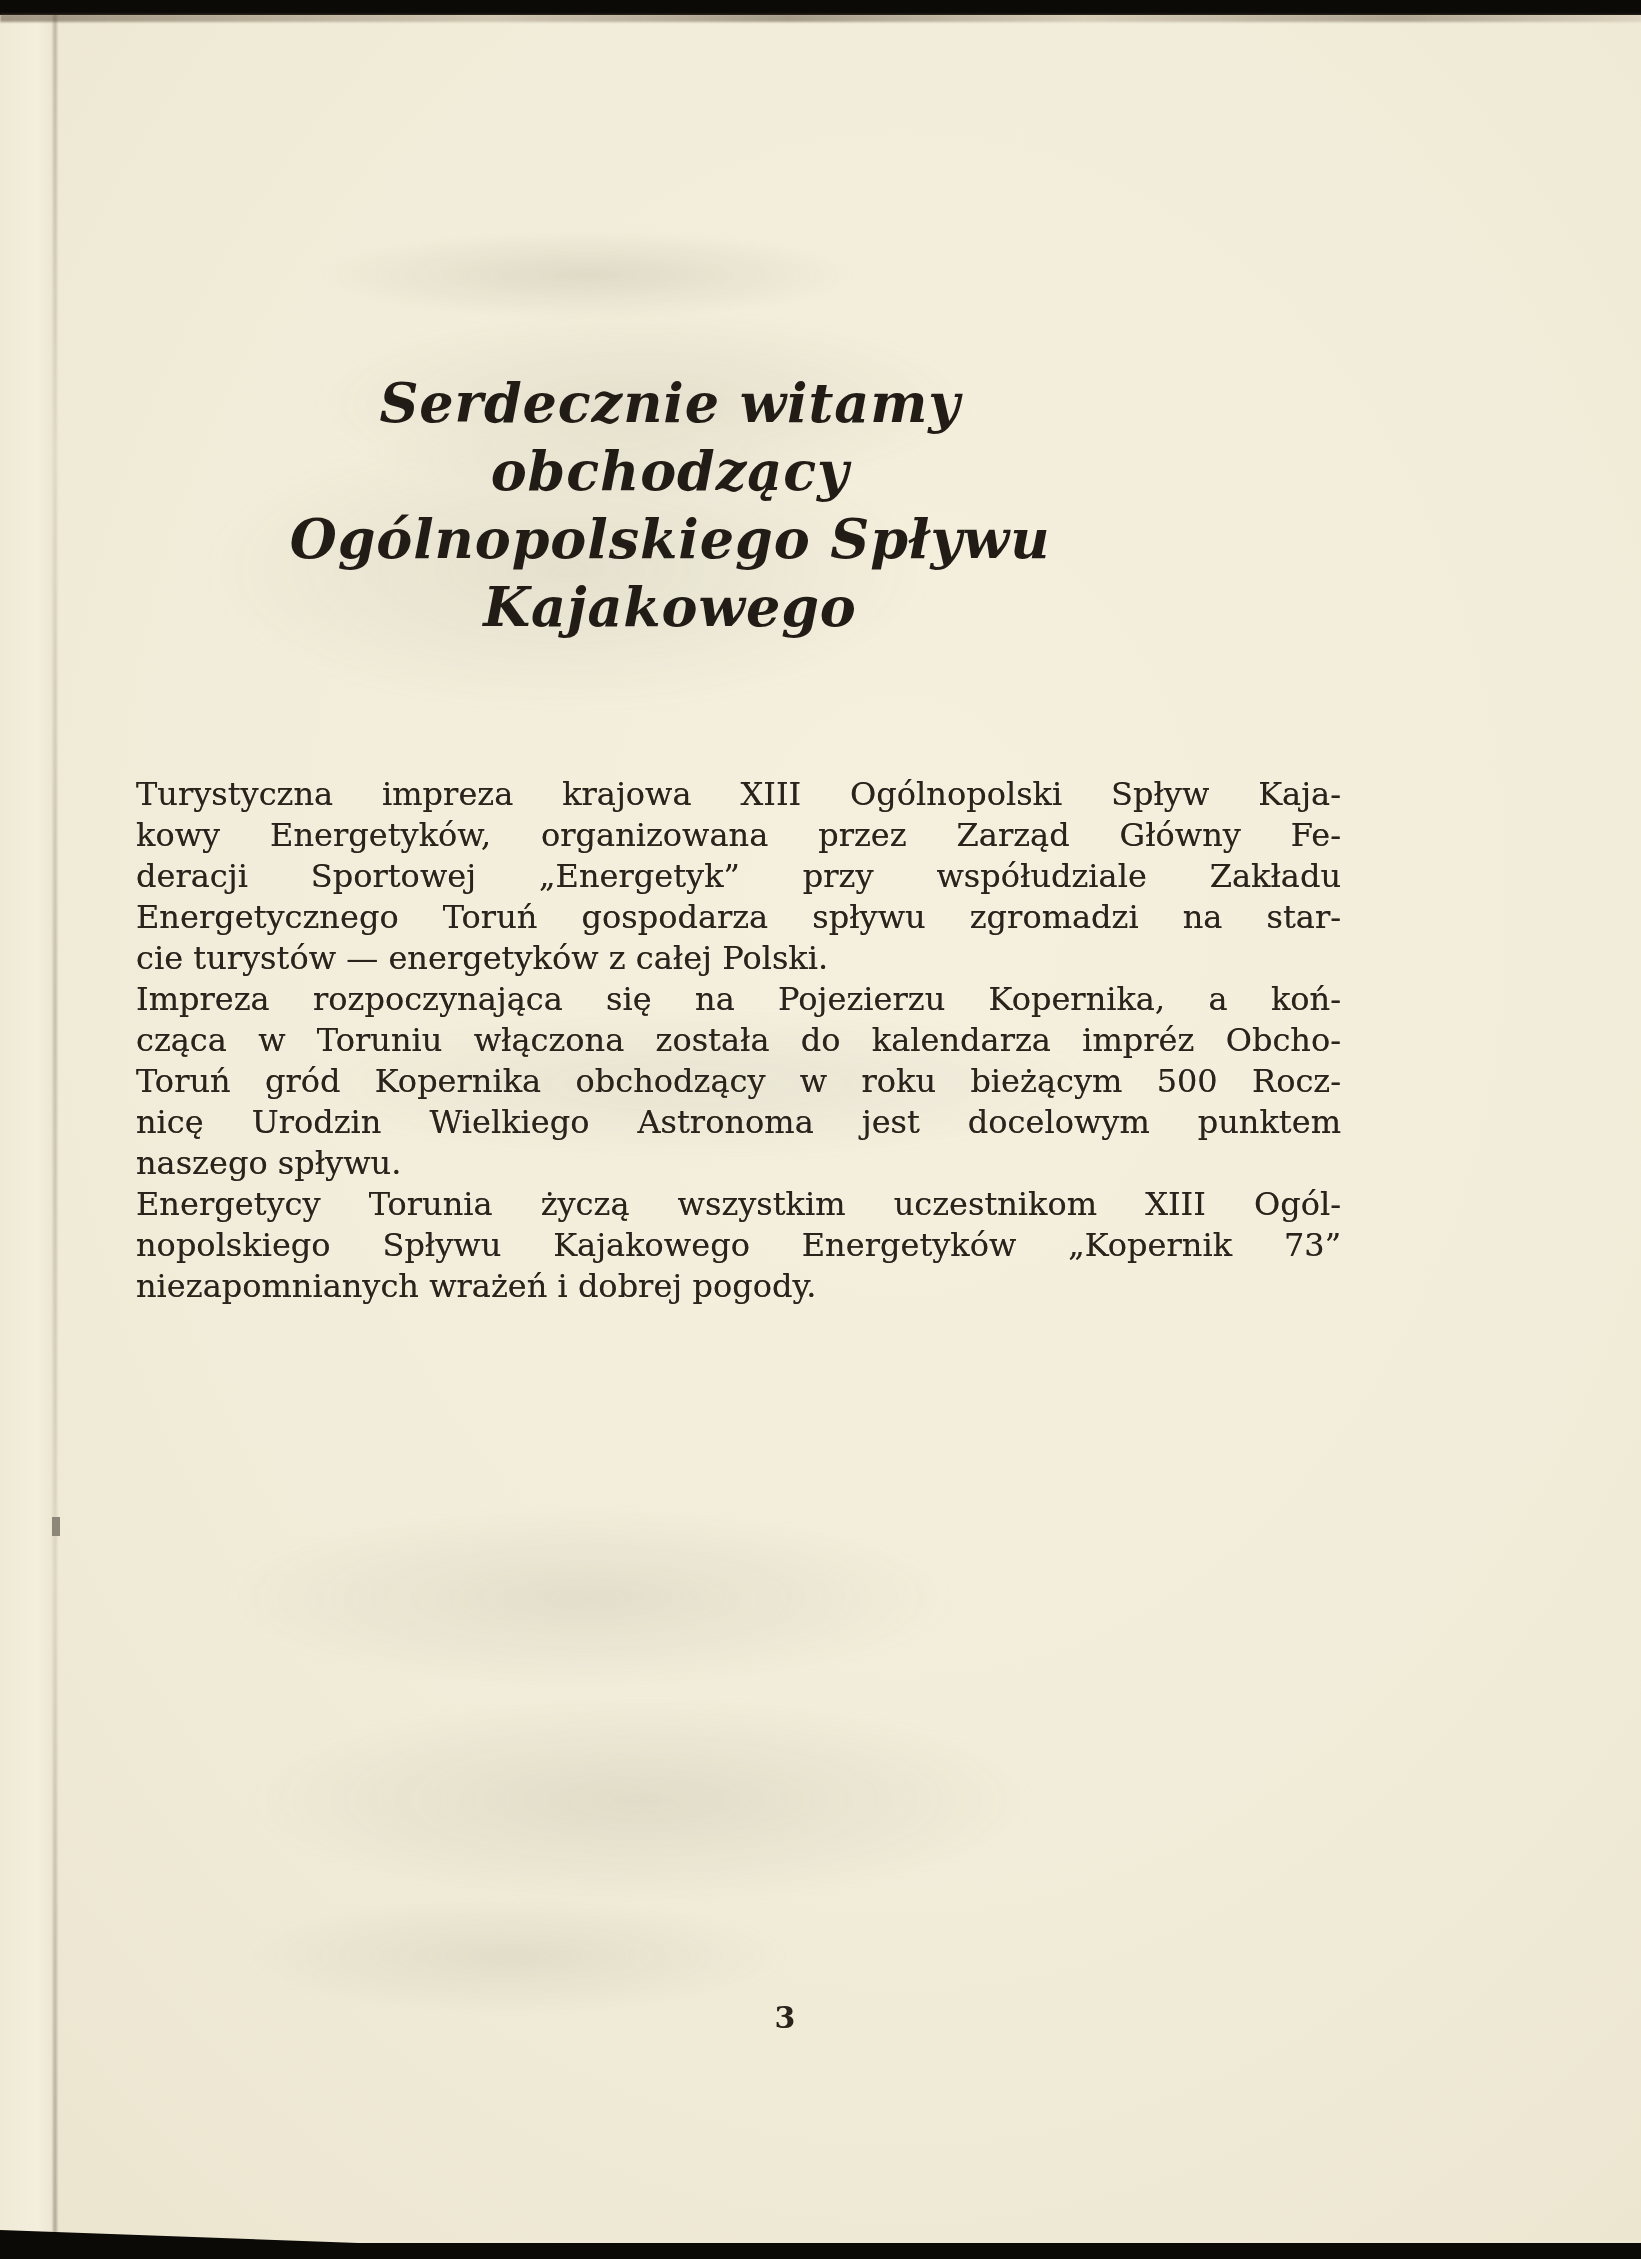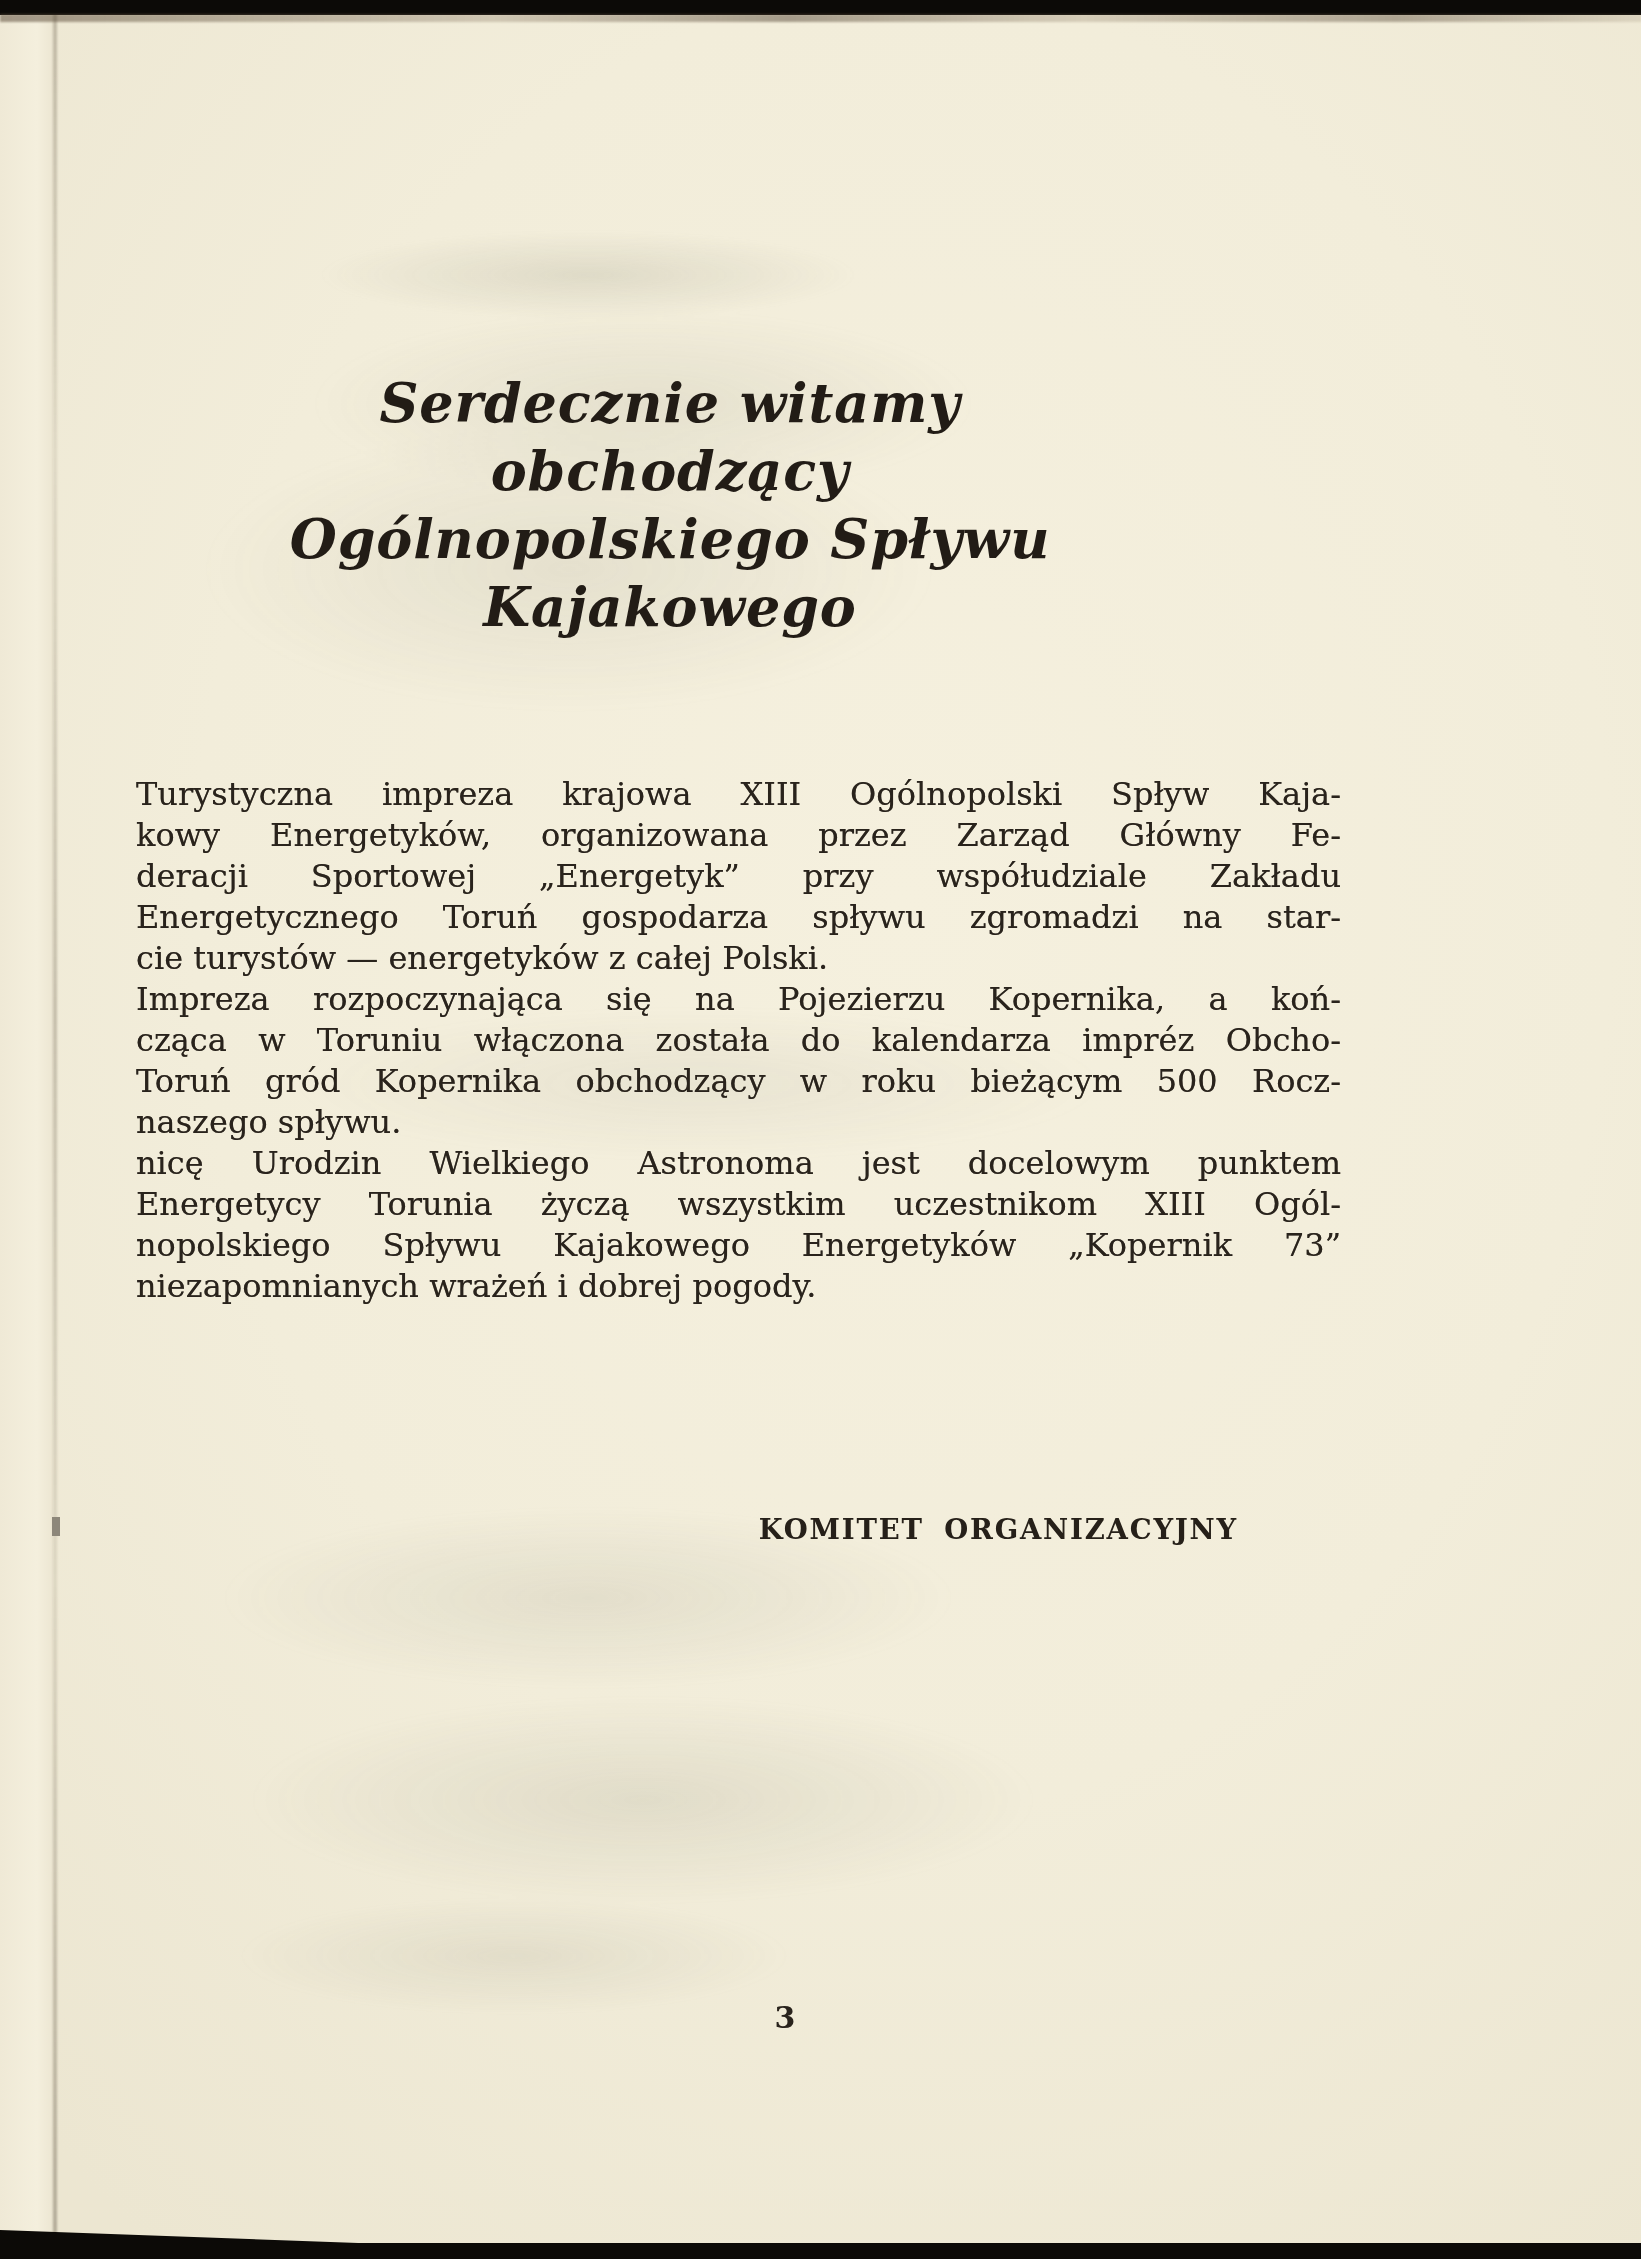--- a/index.html
+++ b/index.html
@@ -144,29 +144,28 @@
     <div class="bodyline">Turystyczna impreza krajowa XIII Ogólnopolski Spływ Kaja-</div>
     <div class="bodyline">kowy Energetyków, organizowana przez Zarząd Główny Fe-</div>
     <div class="bodyline">deracji Sportowej „Energetyk” przy współudziale Zakładu</div>
     <div class="bodyline">Energetycznego Toruń gospodarza spływu zgromadzi na star-</div>
     <div class="bodyline para-end">cie turystów — energetyków z całej Polski.</div>
 
     <div class="bodyline">Impreza rozpoczynająca się na Pojezierzu Kopernika, a koń-</div>
     <div class="bodyline">cząca w Toruniu włączona została do kalendarza impréz Obcho-</div>
 
     <div class="bodyline">Toruń gród Kopernika obchodzący w roku bieżącym 500 Rocz-</div>
+    <div class="bodyline">nicę Urodzin Wielkiego Astronoma jest docelowym punktem</div>
     <div class="bodyline para-end">naszego spływu.</div>
-    <div class="bodyline">nicę Urodzin Wielkiego Astronoma jest docelowym punktem</div>
 
     <div class="bodyline">Energetycy Torunia życzą wszystkim uczestnikom XIII Ogól-</div>
     <div class="bodyline">nopolskiego Spływu Kajakowego Energetyków „Kopernik 73”</div>
     <div class="bodyline para-end">niezapomnianych wrażeń i dobrej pogody.</div>
   </div>
 
-  <div class="komitet">KOMITET ORGANIZACYJNY</div>
 
   <div class="pagenum">3</div>
 
   <div class="bar-bottom-wedge"></div>
   <div class="bar-bottom"></div>
 
 </div>
 
 
 </body></html>

